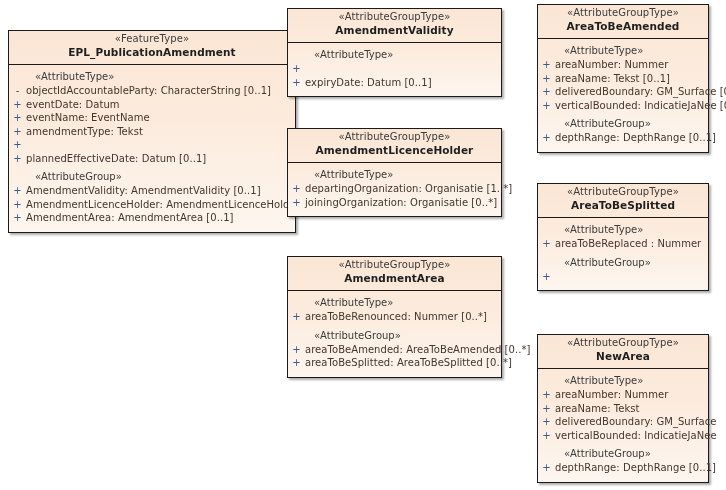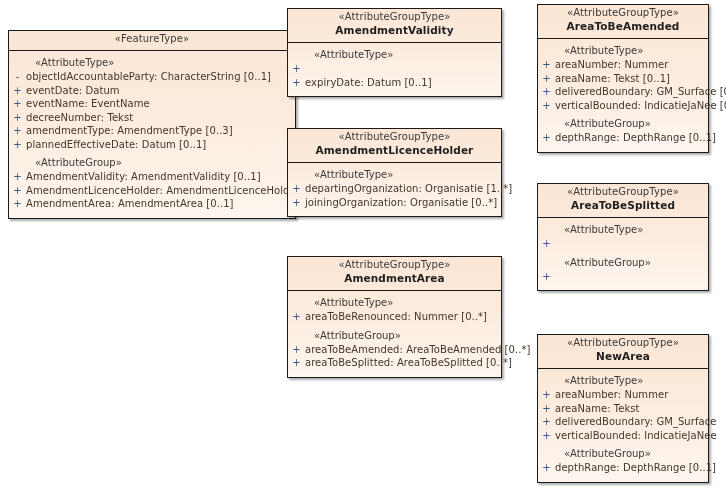--- a/index.html
+++ b/index.html
@@ -82,42 +82,42 @@
   }
   .spacer-sm { height: 5px; }
 </style>
 </head>
 <body>
 
 <div class="canvas">
     <div class="uml-box" style="left: 8px; top: 30px; width: 288px;">
       <div class="uml-header">
         <span class="stereotype">«FeatureType»</span>
+        <span class="classname">EPL_PublicationAmendment</span>
       </div>
       <div class="uml-body">
         <div class="group-label">«AttributeType»</div>
         <div class="attr-row">
           <span class="attr-vis priv">-</span>
           <span class="attr-text">objectIdAccountableParty: CharacterString [0..1]</span>
         </div>
         <div class="attr-row">
           <span class="attr-vis">+</span>
           <span class="attr-text">eventDate: Datum</span>
         </div>
         <div class="attr-row">
           <span class="attr-vis">+</span>
           <span class="attr-text">eventName: EventName</span>
         </div>
         <div class="attr-row">
           <span class="attr-vis">+</span>
-          <span class="attr-text">decreeNumber: Tekst</span>
-        </div>
-        <div class="attr-row">
-          <span class="attr-vis">+</span>
-          <span class="attr-text">amendmentType: AmendmentType [0..3]</span>
+          <span class="attr-text">amendmentType: Tekst</span>
+        </div>
+        <div class="attr-row">
+          <span class="attr-vis">+</span>
         </div>
         <div class="attr-row">
           <span class="attr-vis">+</span>
           <span class="attr-text">plannedEffectiveDate: Datum [0..1]</span>
         </div>
         <div class="spacer-sm"></div>
         <div class="group-label">«AttributeGroup»</div>
         <div class="attr-row">
           <span class="attr-vis">+</span>
           <span class="attr-text">AmendmentValidity: AmendmentValidity [0..1]</span>
@@ -221,20 +221,21 @@
     </div>
     <div class="uml-box" style="left: 537px; top: 183px; width: 172px;">
       <div class="uml-header">
         <span class="stereotype">«AttributeGroupType»</span>
         <span class="classname">AreaToBeSplitted</span>
       </div>
       <div class="uml-body">
         <div class="group-label">«AttributeType»</div>
         <div class="attr-row">
           <span class="attr-vis">+</span>
+          <span class="attr-text">areaToBeReplaced : Nummer</span>
         </div>
         <div class="spacer-sm"></div>
         <div class="group-label">«AttributeGroup»</div>
         <div class="attr-row">
           <span class="attr-vis">+</span>
         </div>
       </div>
     </div>
     <div class="uml-box" style="left: 537px; top: 334px; width: 172px;">
       <div class="uml-header">

